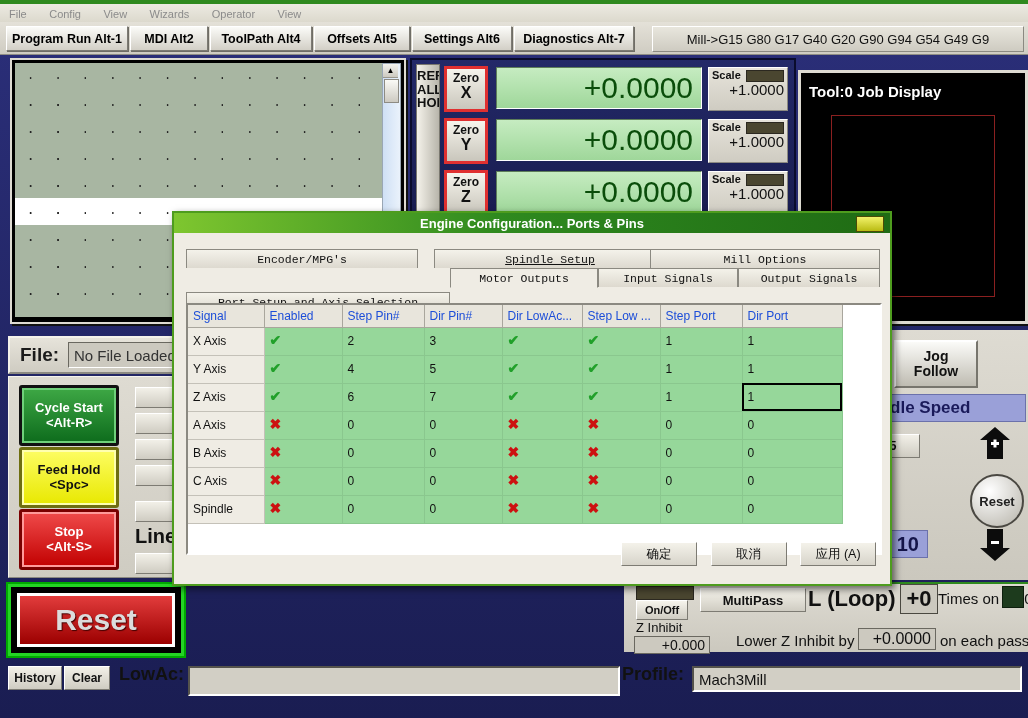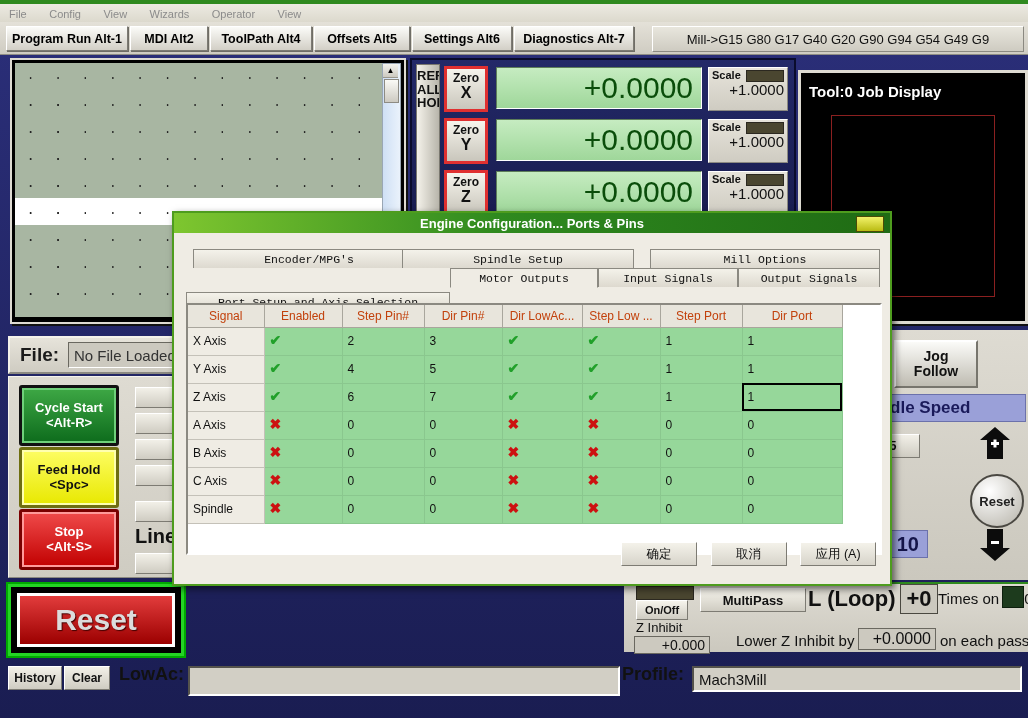--- a/index.html
+++ b/index.html
@@ -198,21 +198,21 @@
   .dtab{position:absolute;height:18px;background:linear-gradient(#f4f2ea,#ddd9cf);
     border:1px solid #8b8981;border-bottom:none;
     font-size:11.5px;color:#111;display:flex;align-items:center;justify-content:center;
     font-family:"Liberation Mono",monospace;}
   .dtab.active{background:#efece4;border-bottom:1px solid #efece4;}
 
   #tableWrap{position:absolute;left:8px;top:68px;width:692px;height:248px;
     background:#fff;border:2px solid #8b8981;border-right-color:#fff;border-bottom-color:#fff;}
   table.grid{border-collapse:collapse;table-layout:fixed;}
   table.grid th{background:#e8e5dc;border:1px solid #a9a69d;border-top:none;border-left:none;
-    font-size:12px;font-weight:normal;color:#c2410c;text-align:center;padding:3px 5px;height:22px;box-sizing:border-box;
+    font-size:12px;font-weight:normal;color:#1d4ed8;text-align:left;padding:3px 5px;height:22px;box-sizing:border-box;
     white-space:nowrap;overflow:hidden;}
   table.grid td{background:#96d79a;border:1px solid #8ac78e;
     font-size:12px;color:#111;padding:2px 5px;height:28px;box-sizing:border-box;vertical-align:middle;}
   table.grid td.sig{background:#efece4;border:1px solid #c4c1b8;border-left:none;}
   table.grid td.sel{outline:2px solid #000;outline-offset:-2px;}
   .chk{display:inline-block;width:13px;height:13px;line-height:13px;font-size:14px;font-weight:bold;}
   .chk.y{color:#21a02a;}
   .chk.n{color:#cc1111;}
 
   #dlgBtns{position:absolute;right:10px;bottom:14px;}
@@ -403,22 +403,22 @@
 
   <div id="dialog">
     <div id="dlgTitleBar">
       <span id="dlgTitle">Engine Configuration... Ports &amp; Pins</span>
       <div id="dlgMin"></div>
     </div>
 
     <div id="dlgBody">
 
       <div class="tabrow" style="top:14px;width:692px;">
-        <div class="dtab" style="left:7px;width:230px;">Encoder/MPG's</div>
-        <div class="dtab" style="left:216px;width:230px;">Spindle Setup</div>
+        <div class="dtab" style="left:0px;width:230px;">Encoder/MPG's</div>
+        <div class="dtab" style="left:248px;width:230px;text-decoration:underline;">Spindle Setup</div>
         <div class="dtab" style="left:464px;width:228px;">Mill Options</div>
       </div>
 
       <div class="tabrow" style="top:33px;width:692px;">
         <div class="dtab" style="left:0px;width:262px;margin-top:24px;">Port Setup and Axis Selection</div>
         <div class="dtab active" style="left:264px;width:146px;">Motor Outputs</div>
         <div class="dtab" style="left:412px;width:138px;">Input Signals</div>
         <div class="dtab" style="left:552px;width:140px;">Output Signals</div>
       </div>
 

